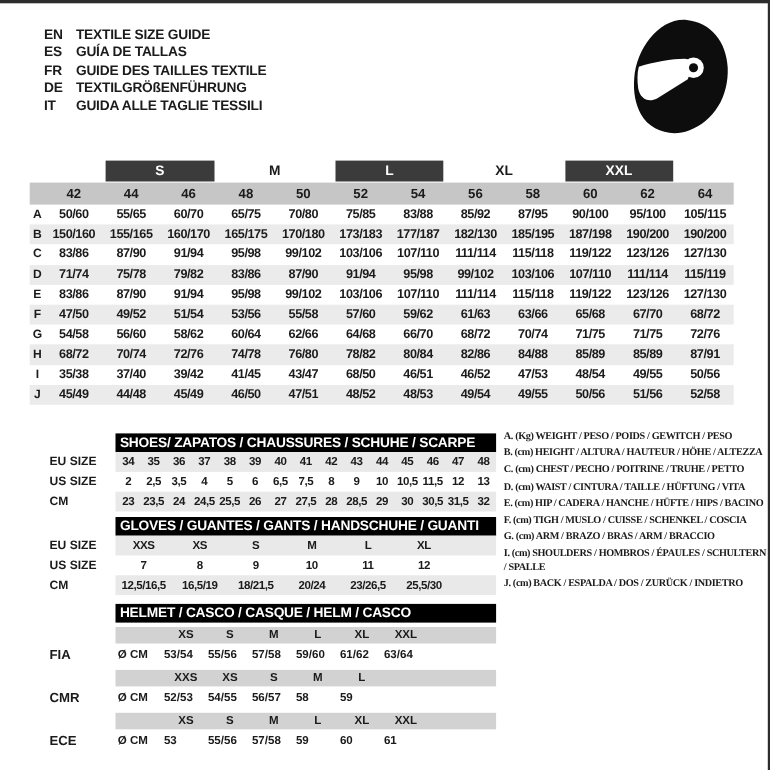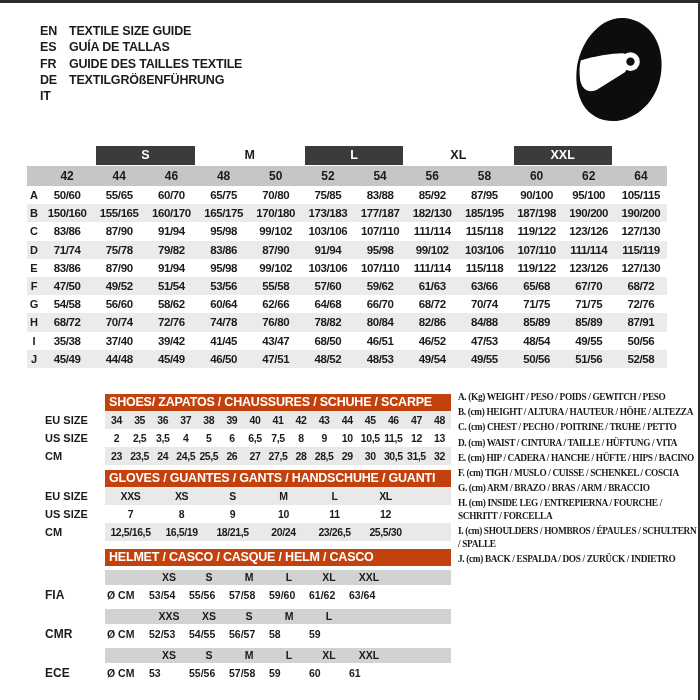--- a/index.html
+++ b/index.html
@@ -32,21 +32,21 @@
   .sizes-row .cell { text-align:center; font-size:12px; line-height:20px; }
   .t-row { display:grid; grid-template-columns:14px 1fr; height:18.2px; }
   .t-body > div:nth-of-type(even) { background:#ebebeb; }
   .row-label { font-size:11px; line-height:18.2px; text-align:center; }
   .row-cells { display:grid; grid-template-columns:repeat(12,1fr); }
   .row-cells .cell { text-align:center; font-size:11.5px; line-height:18.2px; letter-spacing:-0.4px; }
 
   
   .lower-left { position:absolute; left:45px; top:394px; width:406px; font-weight:bold; }
   .mini-header { display:grid; grid-template-columns:60px 1fr; }
-  .mini-bar { background:#c2410c; color:#fff; font-size:12.5px; line-height:17px; height:17px; padding-left:4px; letter-spacing:-0.2px; white-space:nowrap; overflow:hidden; }
+  .mini-bar { background:#000000; color:#fff; font-size:12.5px; line-height:17px; height:17px; padding-left:4px; letter-spacing:-0.2px; white-space:nowrap; overflow:hidden; }
   .mini-row { display:grid; grid-template-columns:60px 1fr; height:18px; }
   .mini-label { font-size:11px; line-height:18px; }
   .mini-cells { display:grid; }
   .shoes  .mini-cells { grid-template-columns:repeat(15,1fr); }
   .gloves .mini-cells { grid-template-columns:repeat(6,51px); }
   .mini-body > div:nth-of-type(odd) .mini-cells { background:#e9e9e9; }
   .mini-cells .cell { text-align:center; font-size:10.5px; line-height:18px; letter-spacing:-0.4px; }
   .gloves { margin-top:5px; }
 
   
@@ -87,20 +87,21 @@
       <span class="lang-label">GUIDE DES TAILLES TEXTILE</span>
     </div>
 
     <div class="lang-row">
       <span class="lang-code">DE</span>
       <span class="lang-label">TEXTILGRÖßENFÜHRUNG</span>
     </div>
 
     <div class="lang-row">
       <span class="lang-code">IT</span>
+      <span class="lang-label">GUIDA ALLE TAGLIE TESSILI</span>
     </div>
   </div>
 
 <svg class="helmet-icon" viewBox="0 0 90 110" xmlns="http://www.w3.org/2000/svg">
   <path d="M52 3 C73 5 87 22 88 45 C89 70 76 92 54 100 C38 106 20 100 12 86 C7 77 5 66 6 54 C8 28 28 1 52 3 Z" fill="#0d0d0d"></path>
   <path d="M10 44 C22 40 40 37 50 37 C55 37 57.5 41 56.5 45 L53 55 L26 72 C18 76 11 72 9.5 63 C8.5 56 8.6 49 10 44 Z" fill="#ffffff"></path>
   <circle cx="58" cy="45" r="9" fill="#ffffff"></circle>
   <circle cx="58" cy="45" r="4" fill="#0d0d0d"></circle>
 </svg>
 
@@ -545,16 +546,15 @@
 
 <div class="legend">
 
 <div class="legend-item">A. (Kg) WEIGHT / PESO / POIDS / GEWITCH / PESO</div>
     <div class="legend-item">B. (cm) HEIGHT / ALTURA / HAUTEUR / HÖHE / ALTEZZA</div>
     <div class="legend-item">C. (cm) CHEST / PECHO / POITRINE / TRUHE / PETTO</div>
     <div class="legend-item">D. (cm) WAIST / CINTURA / TAILLE / HÜFTUNG / VITA</div>
     <div class="legend-item">E. (cm) HIP / CADERA / HANCHE / HÜFTE / HIPS / BACINO</div>
     <div class="legend-item">F. (cm) TIGH / MUSLO / CUISSE / SCHENKEL / COSCIA</div>
     <div class="legend-item">G. (cm) ARM / BRAZO / BRAS / ARM / BRACCIO</div>
-    <div class="legend-item">H. (cm) INSIDE LEG / ENTREPIERNA / FOURCHE / SCHRITT / FORCELLA</div>
     <div class="legend-item">I. (cm) SHOULDERS / HOMBROS / ÉPAULES / SCHULTERN / SPALLE</div>
     <div class="legend-item">J. (cm) BACK / ESPALDA / DOS / ZURÜCK / INDIETRO</div>
   </div>
 
 </body></html>

